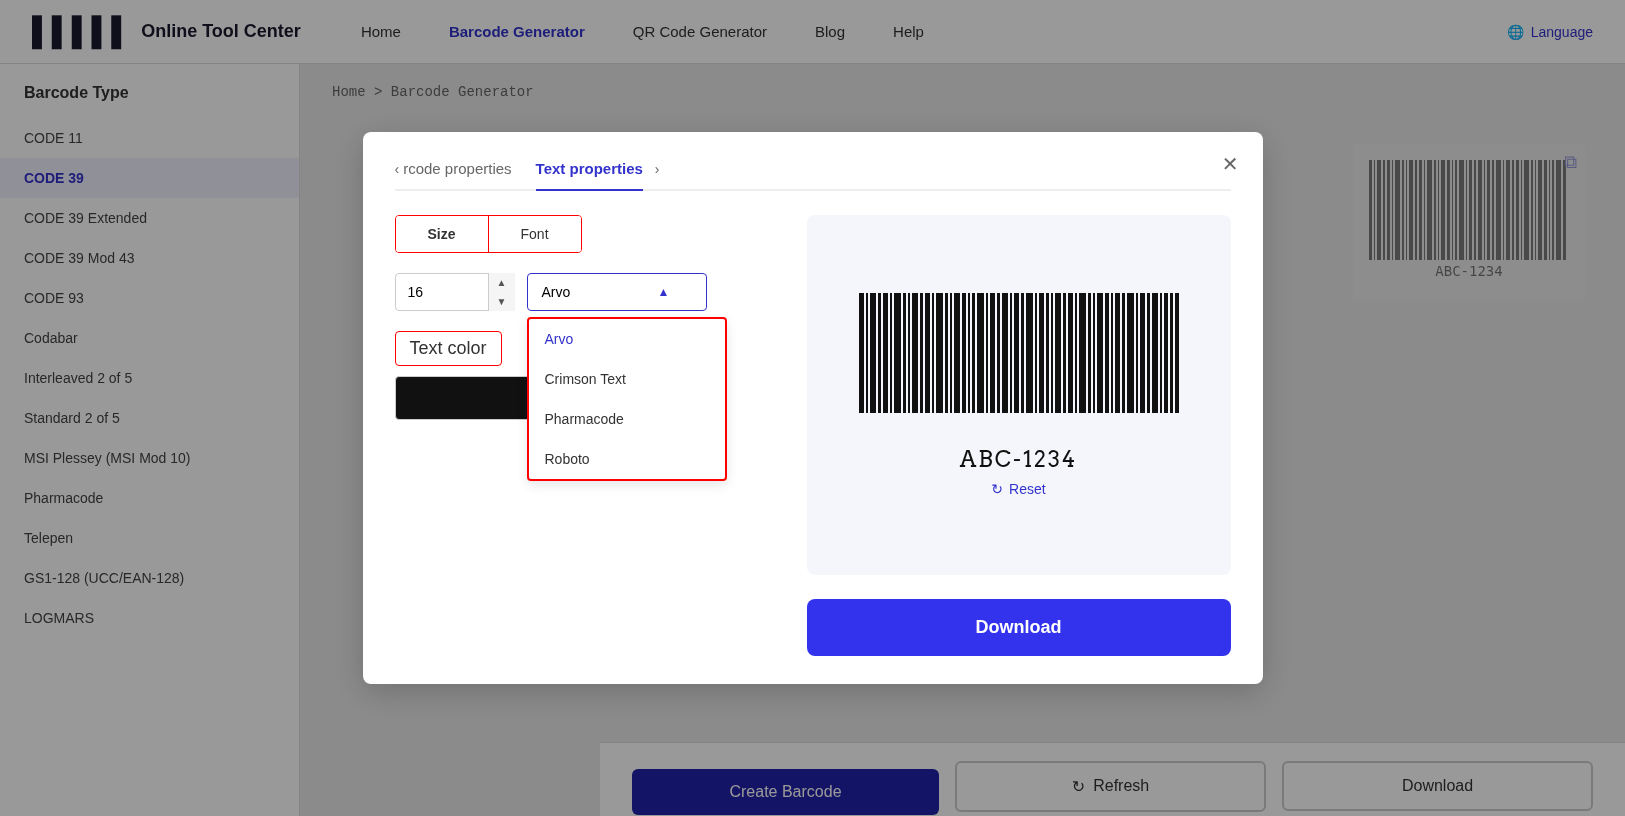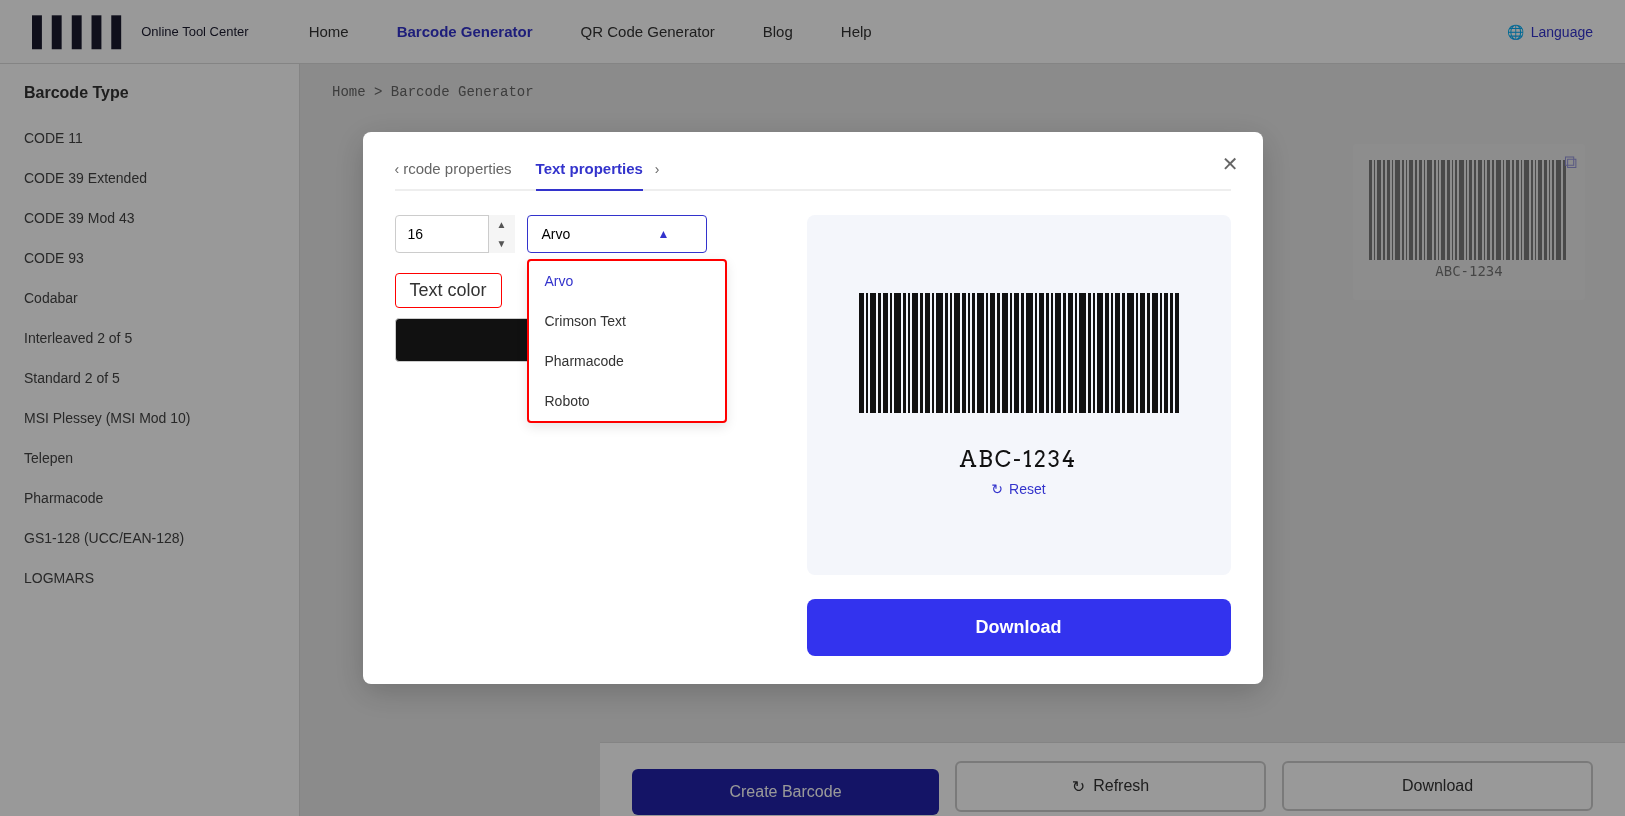--- a/index.html
+++ b/index.html
@@ -20,22 +20,22 @@
       display: flex;
       align-items: center;
       gap: 10px;
       margin-right: 60px;
     }
     .header-logo-icon {
       color: #1a1a2e;
       font-size: 28px;
     }
     .header-logo-text {
-      font-size: 13px;
-      font-weight: normal;
+      font-size: 18px;
+      font-weight: bold;
       color: #1a1a2e;
     }
     .header-nav {
       display: flex;
       gap: 48px;
       flex: 1;
     }
     .nav-item {
       font-size: 15px;
       color: #333;
@@ -436,29 +436,30 @@
     <span>🌐</span>
     <span>Language</span>
   </div>
 </div>
 
 <div class="main-layout">
 
   <div class="sidebar">
     <div class="sidebar-title">Barcode Type</div>
     <div class="sidebar-item">CODE 11</div>
+    <div class="sidebar-item active">CODE 39</div>
     <div class="sidebar-item">CODE 39 Extended</div>
     <div class="sidebar-item">CODE 39 Mod 43</div>
     <div class="sidebar-item">CODE 93</div>
     <div class="sidebar-item">Codabar</div>
     <div class="sidebar-item">Interleaved 2 of 5</div>
     <div class="sidebar-item">Standard 2 of 5</div>
     <div class="sidebar-item">MSI Plessey (MSI Mod 10)</div>
+    <div class="sidebar-item">Pharmacode</div>
     <div class="sidebar-item">Telepen</div>
-    <div class="sidebar-item">Pharmacode</div>
     <div class="sidebar-item">GS1-128 (UCC/EAN-128)</div>
     <div class="sidebar-item">LOGMARS</div>
   </div>
 
   <div class="content-area">
     <div class="breadcrumb">
       <a>Home</a>
       <span> &gt; </span>
       <span>Barcode Generator</span>
     </div>
@@ -536,20 +537,25 @@
       <span class="modal-tab-prev">‹</span>
       <span class="modal-tab-prev-label">rcode properties</span>
       <span class="modal-tab-active">Text properties</span>
       <span class="modal-tab-next">›</span>
     </div>
 
     <div class="modal-body">
 
       <div class="modal-left">
 
+        <div class="prop-tabs">
+          <div class="prop-tab active">Size</div>
+          <div class="prop-tab-divider"></div>
+          <div class="prop-tab">Font</div>
+        </div>
 
         <div class="size-input-row">
           <div class="size-input-wrapper">
             <input class="size-input" type="text" value="16" style="">
             <div class="size-spinners">
               <button class="spinner-btn">▲</button>
               <button class="spinner-btn">▼</button>
             </div>
           </div>
 

